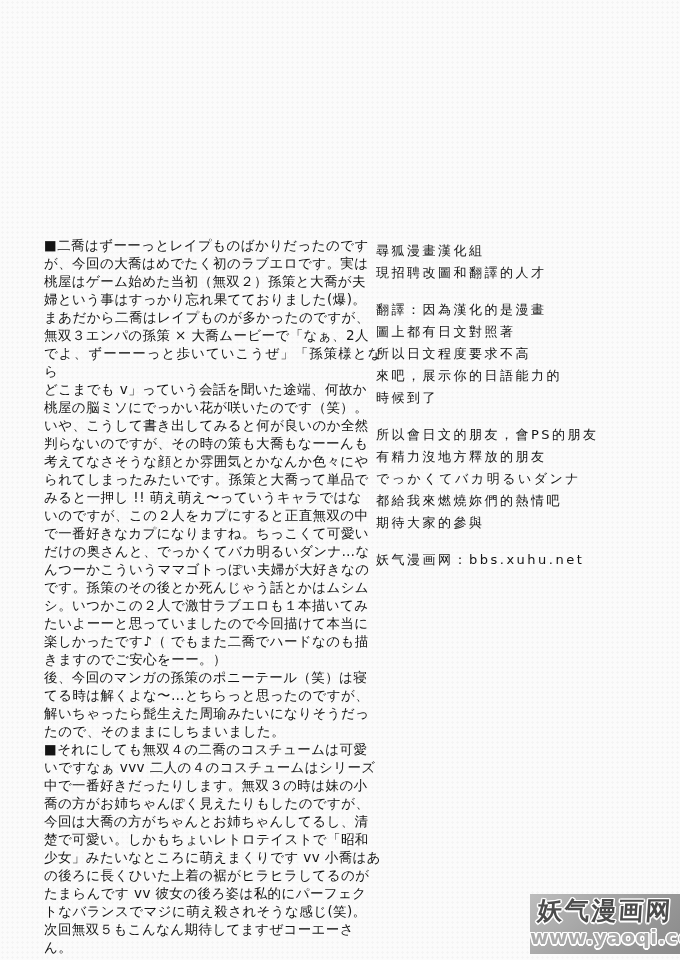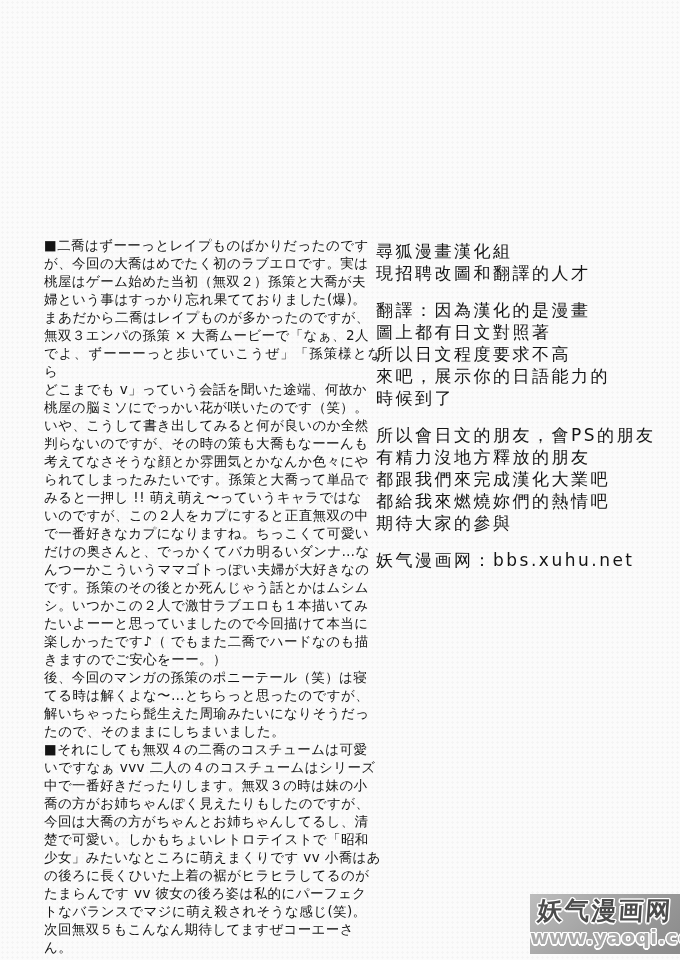--- a/index.html
+++ b/index.html
@@ -35,21 +35,21 @@
   }
   
   .cn-column {
     position: absolute;
     left: 376px;
     top: 240px;
     width: 296px;
     color: #141414;
   }
   .cn-block {
-    font-size: 17px;
+    font-size: 13px;
     line-height: 22px;
     letter-spacing: 2.5px;
     white-space: pre-line;
     margin: 0 0 15px 0;
   }
   
   .watermark {
     position: absolute;
     right: 0;
     bottom: 6px;
@@ -134,21 +134,21 @@
   <div class="cn-column">
     <div class="cn-block">尋狐漫畫漢化組
 現招聘改圖和翻譯的人才</div>
     <div class="cn-block">翻譯：因為漢化的是漫畫
 圖上都有日文對照著
 所以日文程度要求不高
 來吧，展示你的日語能力的
 時候到了</div>
     <div class="cn-block">所以會日文的朋友，會PS的朋友
 有精力沒地方釋放的朋友
-都跟我們來完成漢化大業吧
+でっかくてバカ明るいダンナ
 都給我來燃燒妳們的熱情吧
 期待大家的參與</div>
     <div class="cn-block">妖气漫画网：bbs.xuhu.net</div>
   </div>
 
   <div class="watermark">
     <div class="wm-name">妖气漫画网</div>
     <div class="wm-url">www.yaoqi.cc</div>
   </div>
 

